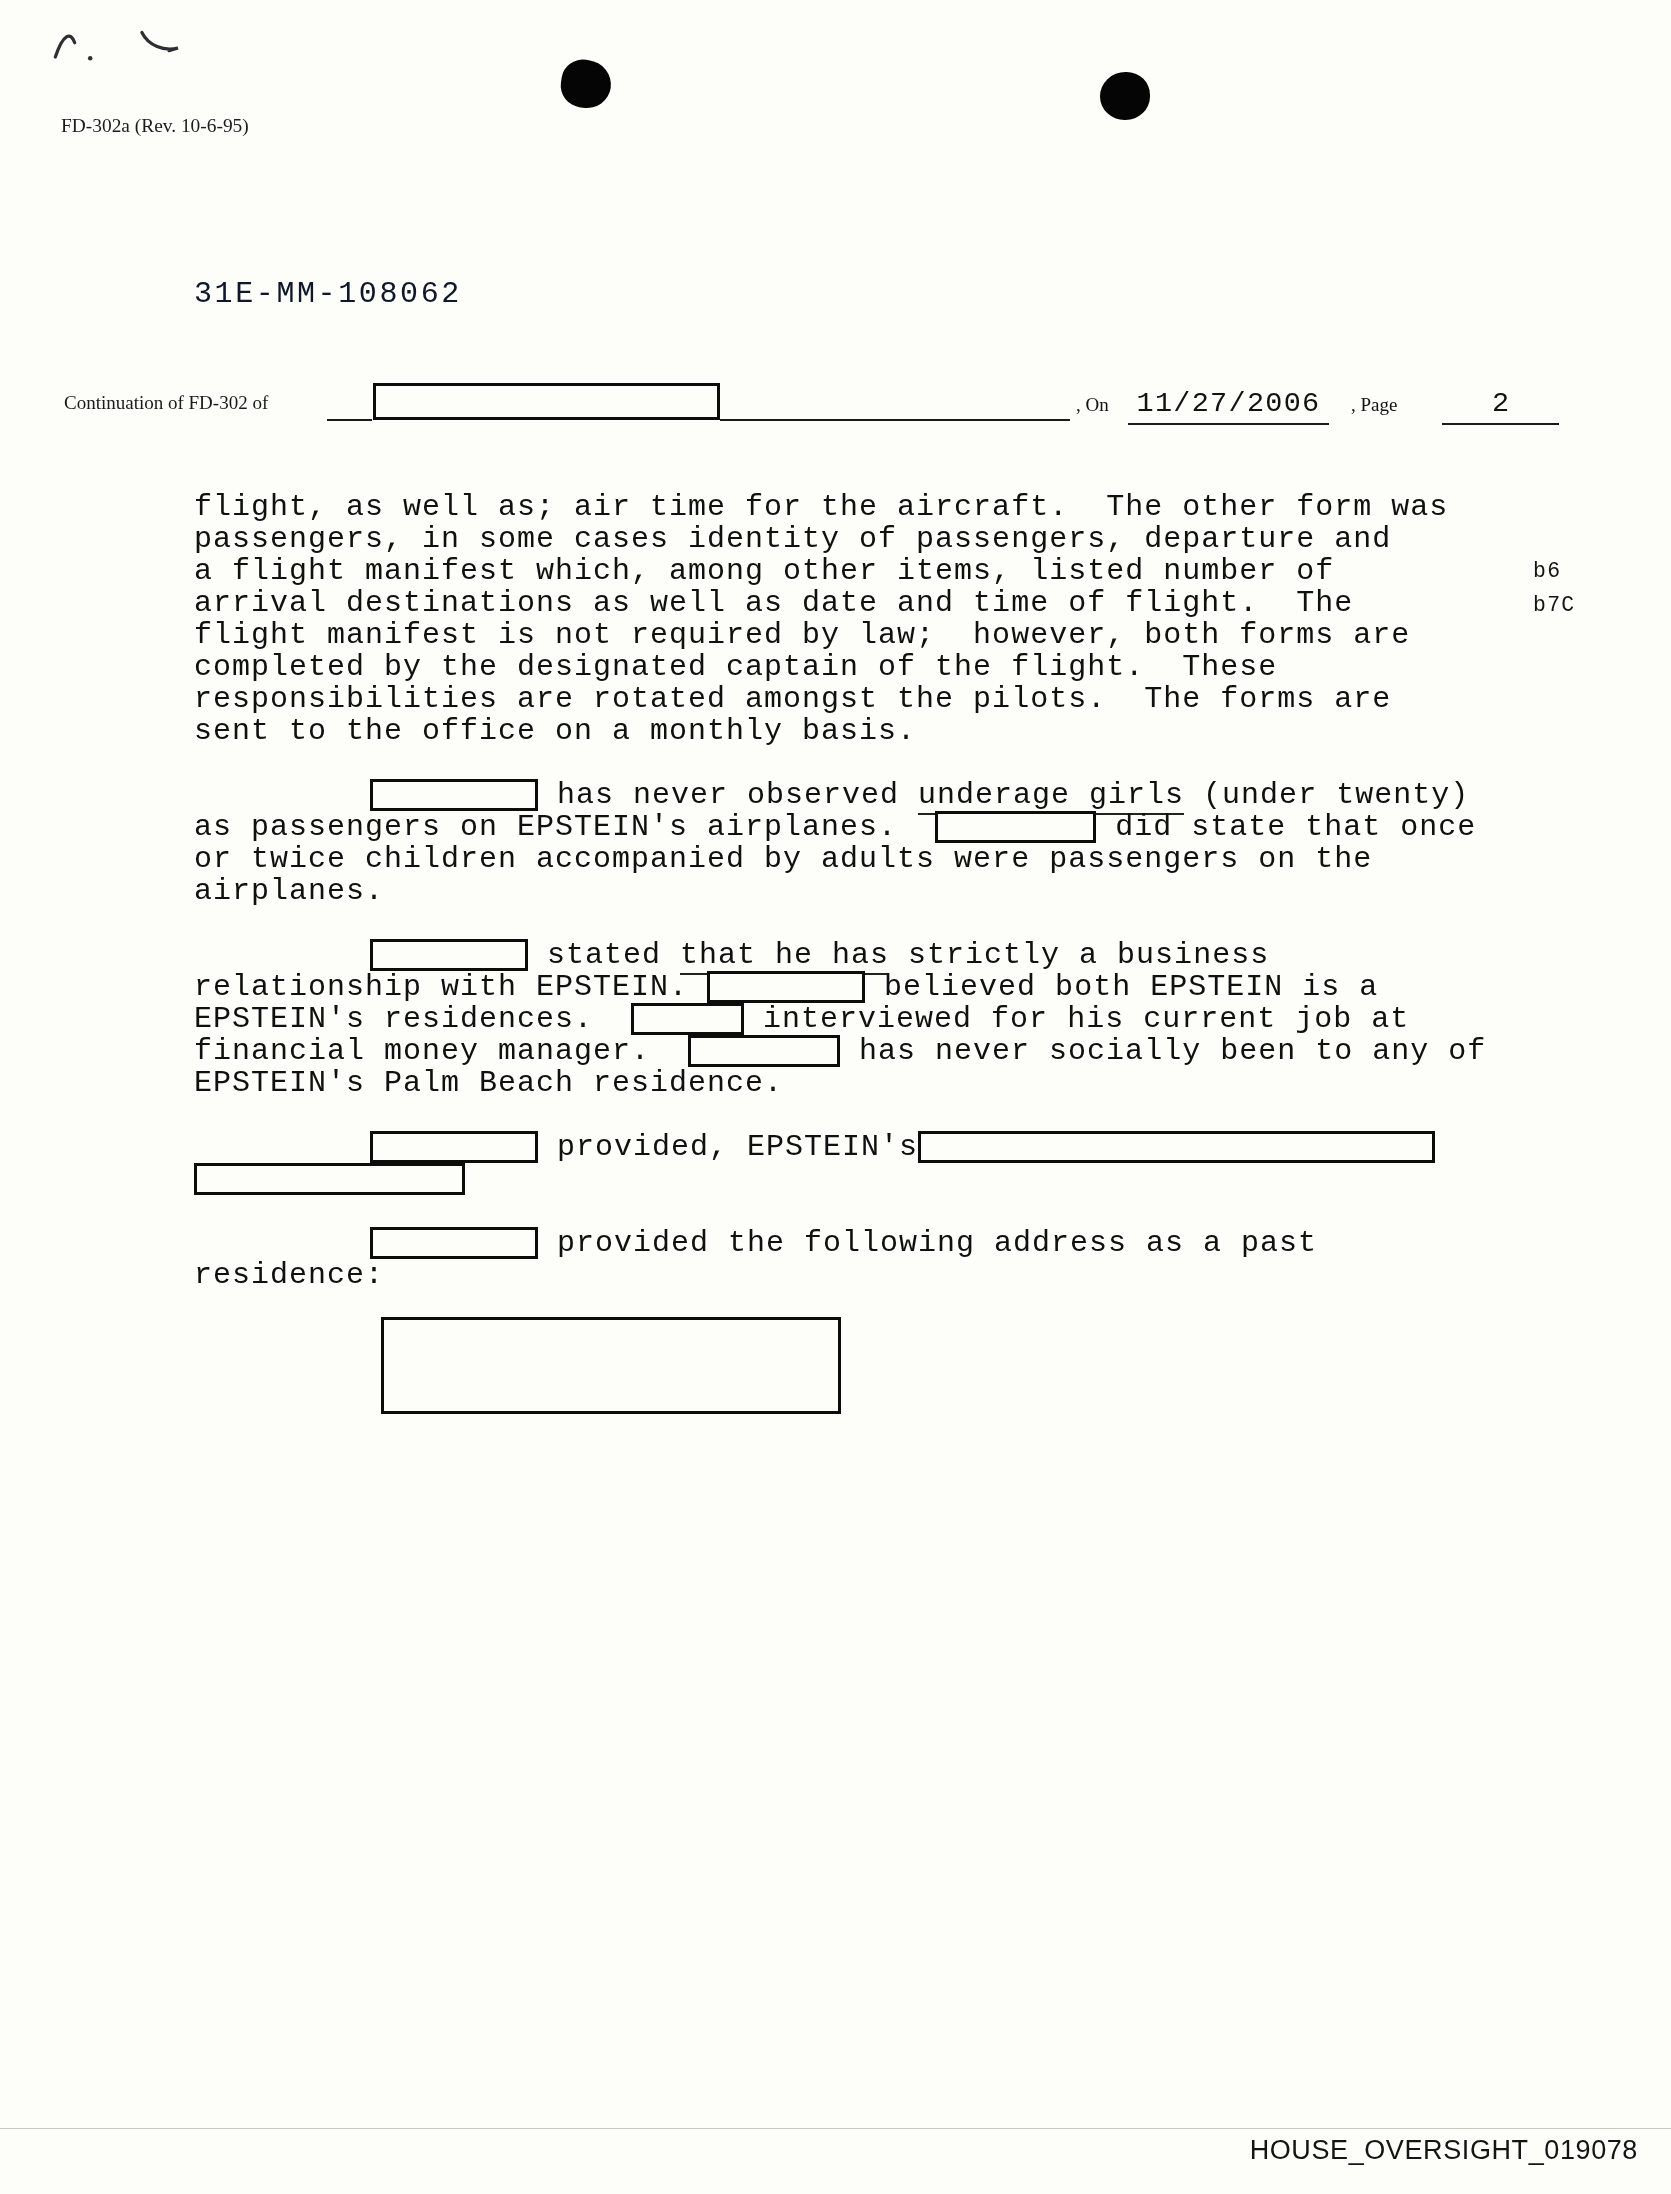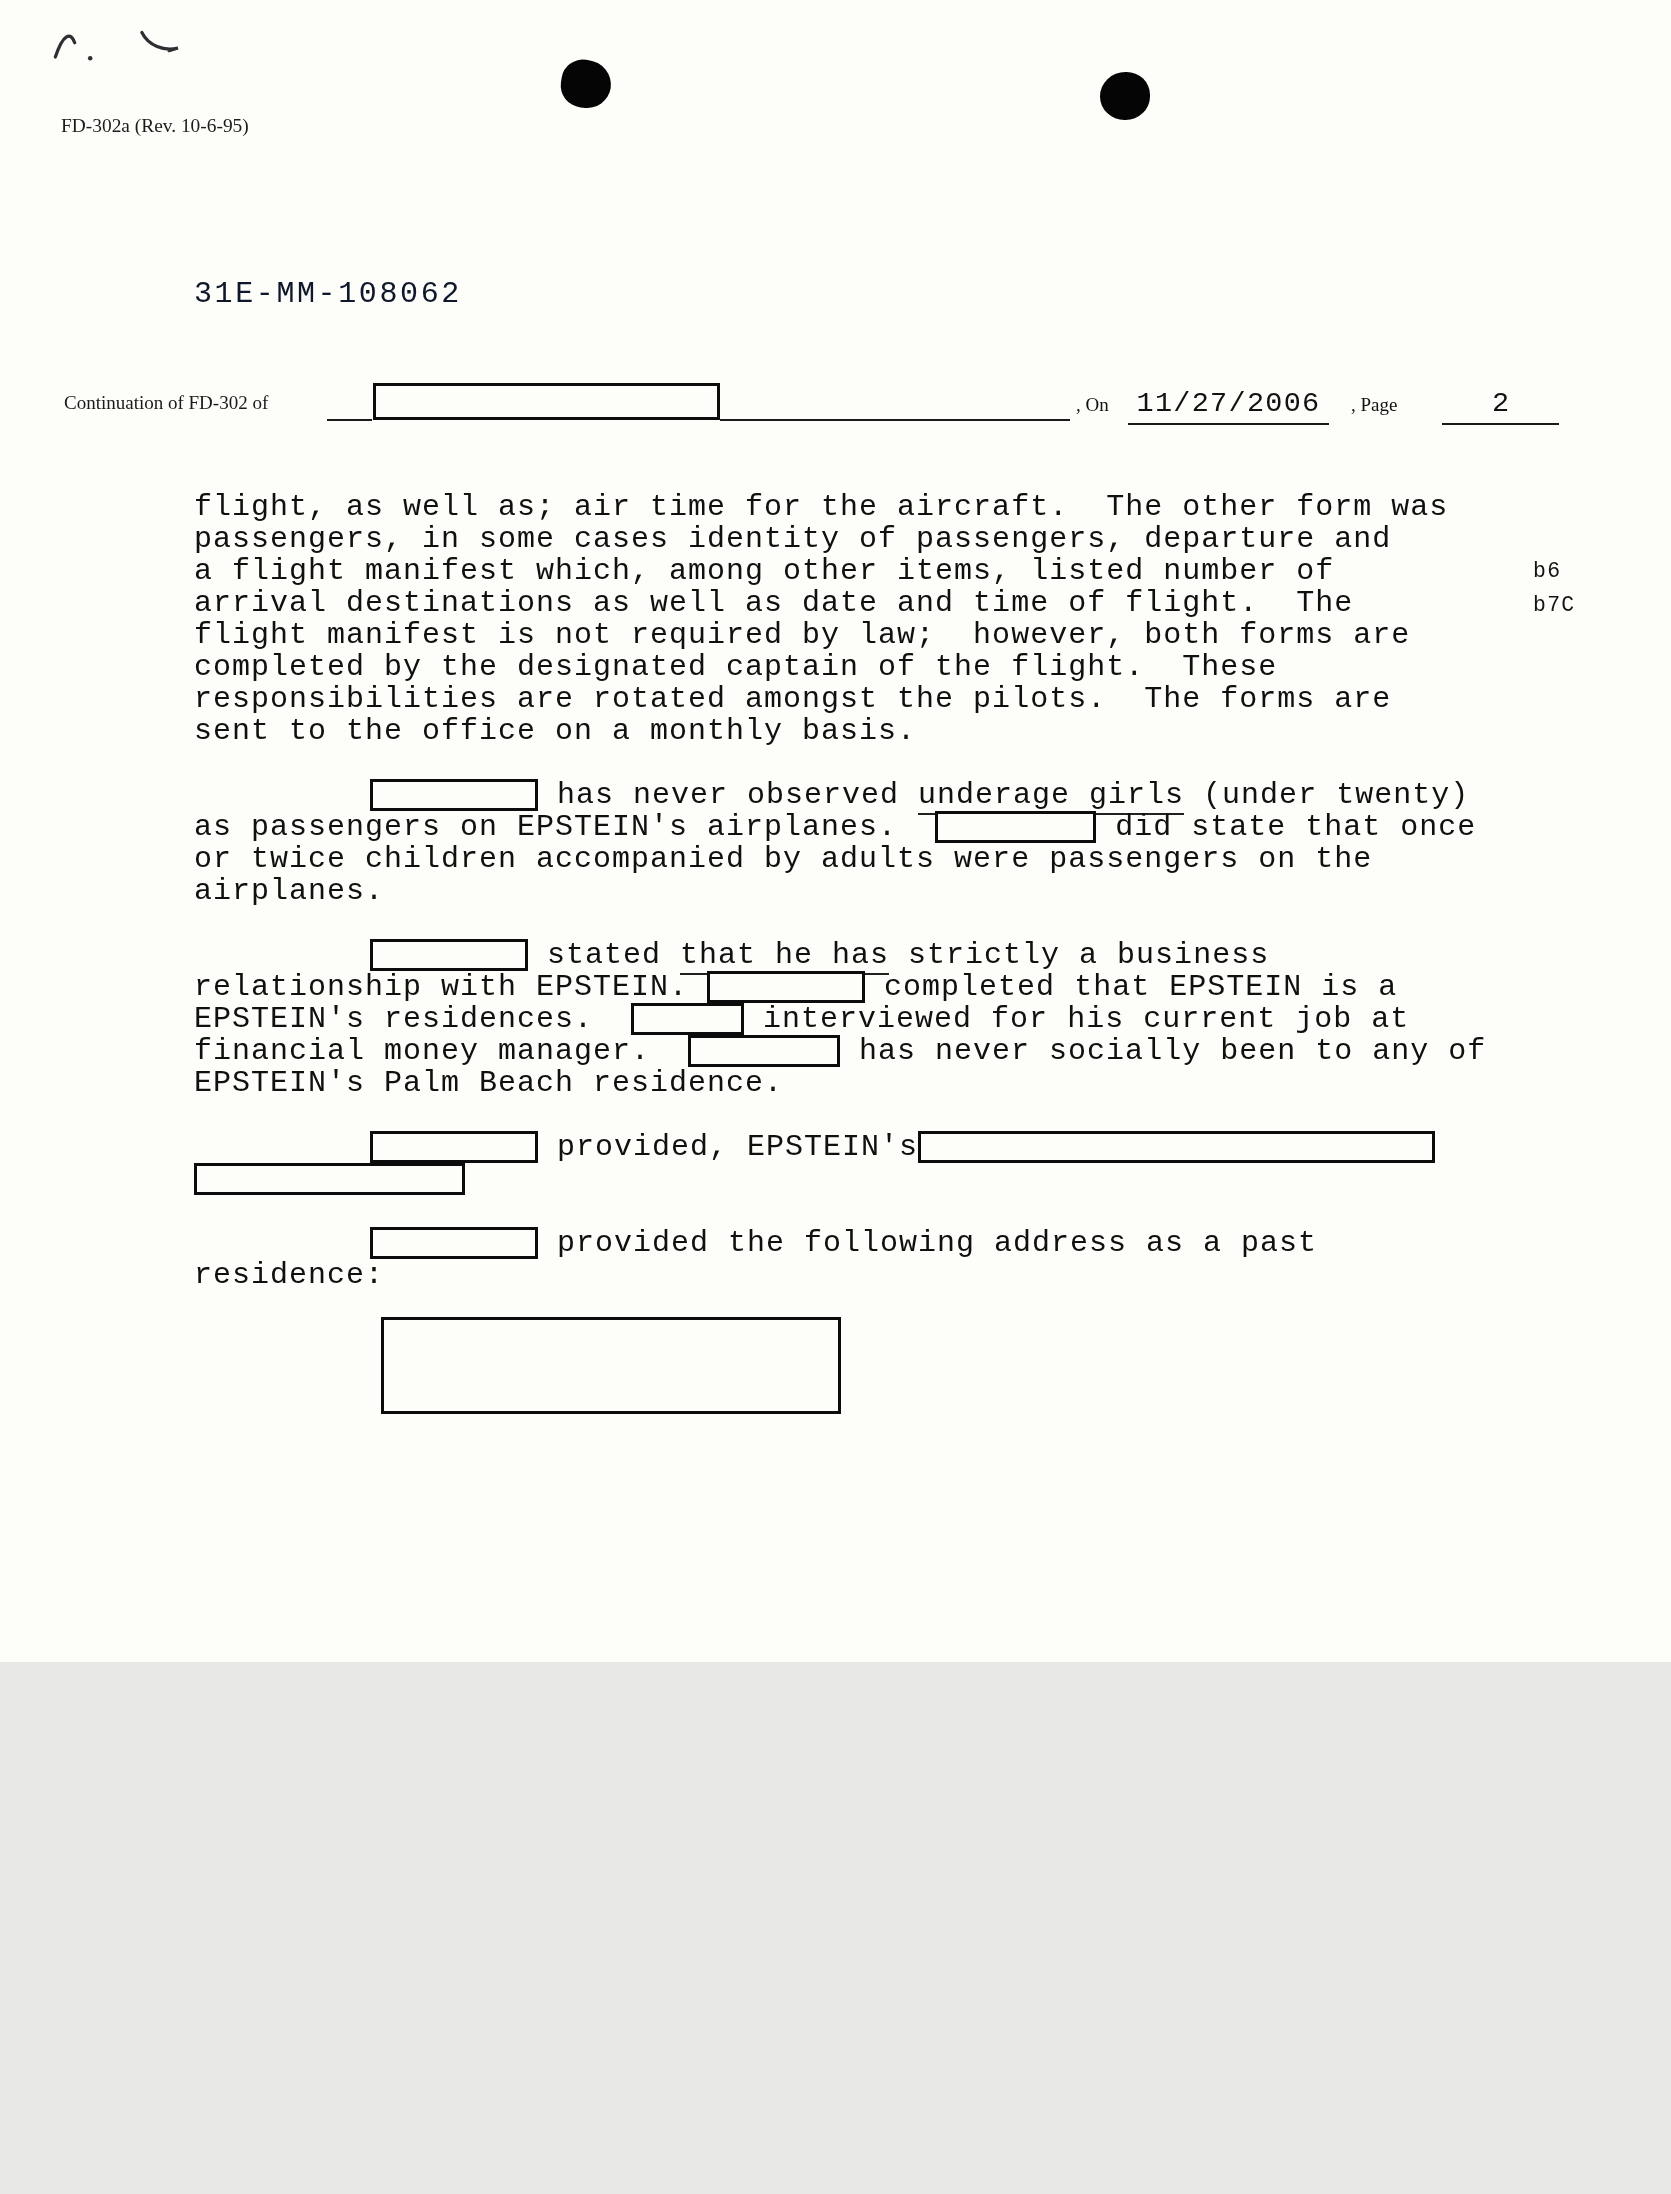--- a/index.html
+++ b/index.html
@@ -1,19 +1,19 @@
 <!DOCTYPE html>
 <html style="font-size:10.4px"><head>
 <meta charset="utf-8">
 <style>
   html, body { margin: 0; padding: 0; background: #e8e8e6; }
   .page {
     position: relative;
     width: 1672px;
-    height: 1662px;
+    height: 2194px;
     margin: 0 auto;
     background: #fdfdfa;
     font-family: "Liberation Mono", monospace;
     color: #121212;
     overflow: hidden;
   }
   .serif { font-family: "Liberation Serif", serif; }
   .sans  { font-family: "Liberation Sans", sans-serif; }
   .abs   { position: absolute; }
 
@@ -111,21 +111,21 @@
         <div class="line"><span>sent to the office on a monthly basis.</span></div>
       </div>
       <div class="para">
         <div class="line indent"><span class="redact" style="width: 162px;"></span><span> has never observed </span><span class="u">underage girls</span><span> (under twenty)</span></div>
         <div class="line"><span>as passengers on EPSTEIN's airplanes.  </span><span class="redact" style="width: 155px;"></span><span> did state that once</span></div>
         <div class="line"><span>or twice children accompanied by adults were passengers on the</span></div>
         <div class="line"><span>airplanes.</span></div>
       </div>
       <div class="para">
         <div class="line indent"><span class="redact" style="width: 152px;"></span><span> stated </span><span class="u">that he has</span><span> strictly a business</span></div>
-        <div class="line"><span>relationship with EPSTEIN. </span><span class="redact" style="width: 152px;"></span><span> completed that EPSTEIN is a</span></div>
+        <div class="line"><span>relationship with EPSTEIN. </span><span class="redact" style="width: 152px;"></span><span> believed both EPSTEIN is a</span></div>
         <div class="line"><span>EPSTEIN's residences.  </span><span class="redact" style="width: 107px;"></span><span> interviewed for his current job at</span></div>
         <div class="line"><span>financial money manager.  </span><span class="redact" style="width: 146px;"></span><span> has never socially been to any of</span></div>
         <div class="line"><span>EPSTEIN's Palm Beach residence.</span></div>
       </div>
       <div class="para">
         <div class="line indent"><span class="redact" style="width: 162px;"></span><span> provided, EPSTEIN's</span><span class="redact" style="width: 511px;"></span></div>
         <div class="line"><span class="redact" style="width: 265px;"></span></div>
       </div>
       <div class="para">
         <div class="line indent"><span class="redact" style="width: 162px;"></span><span> provided the following address as a past</span></div>

